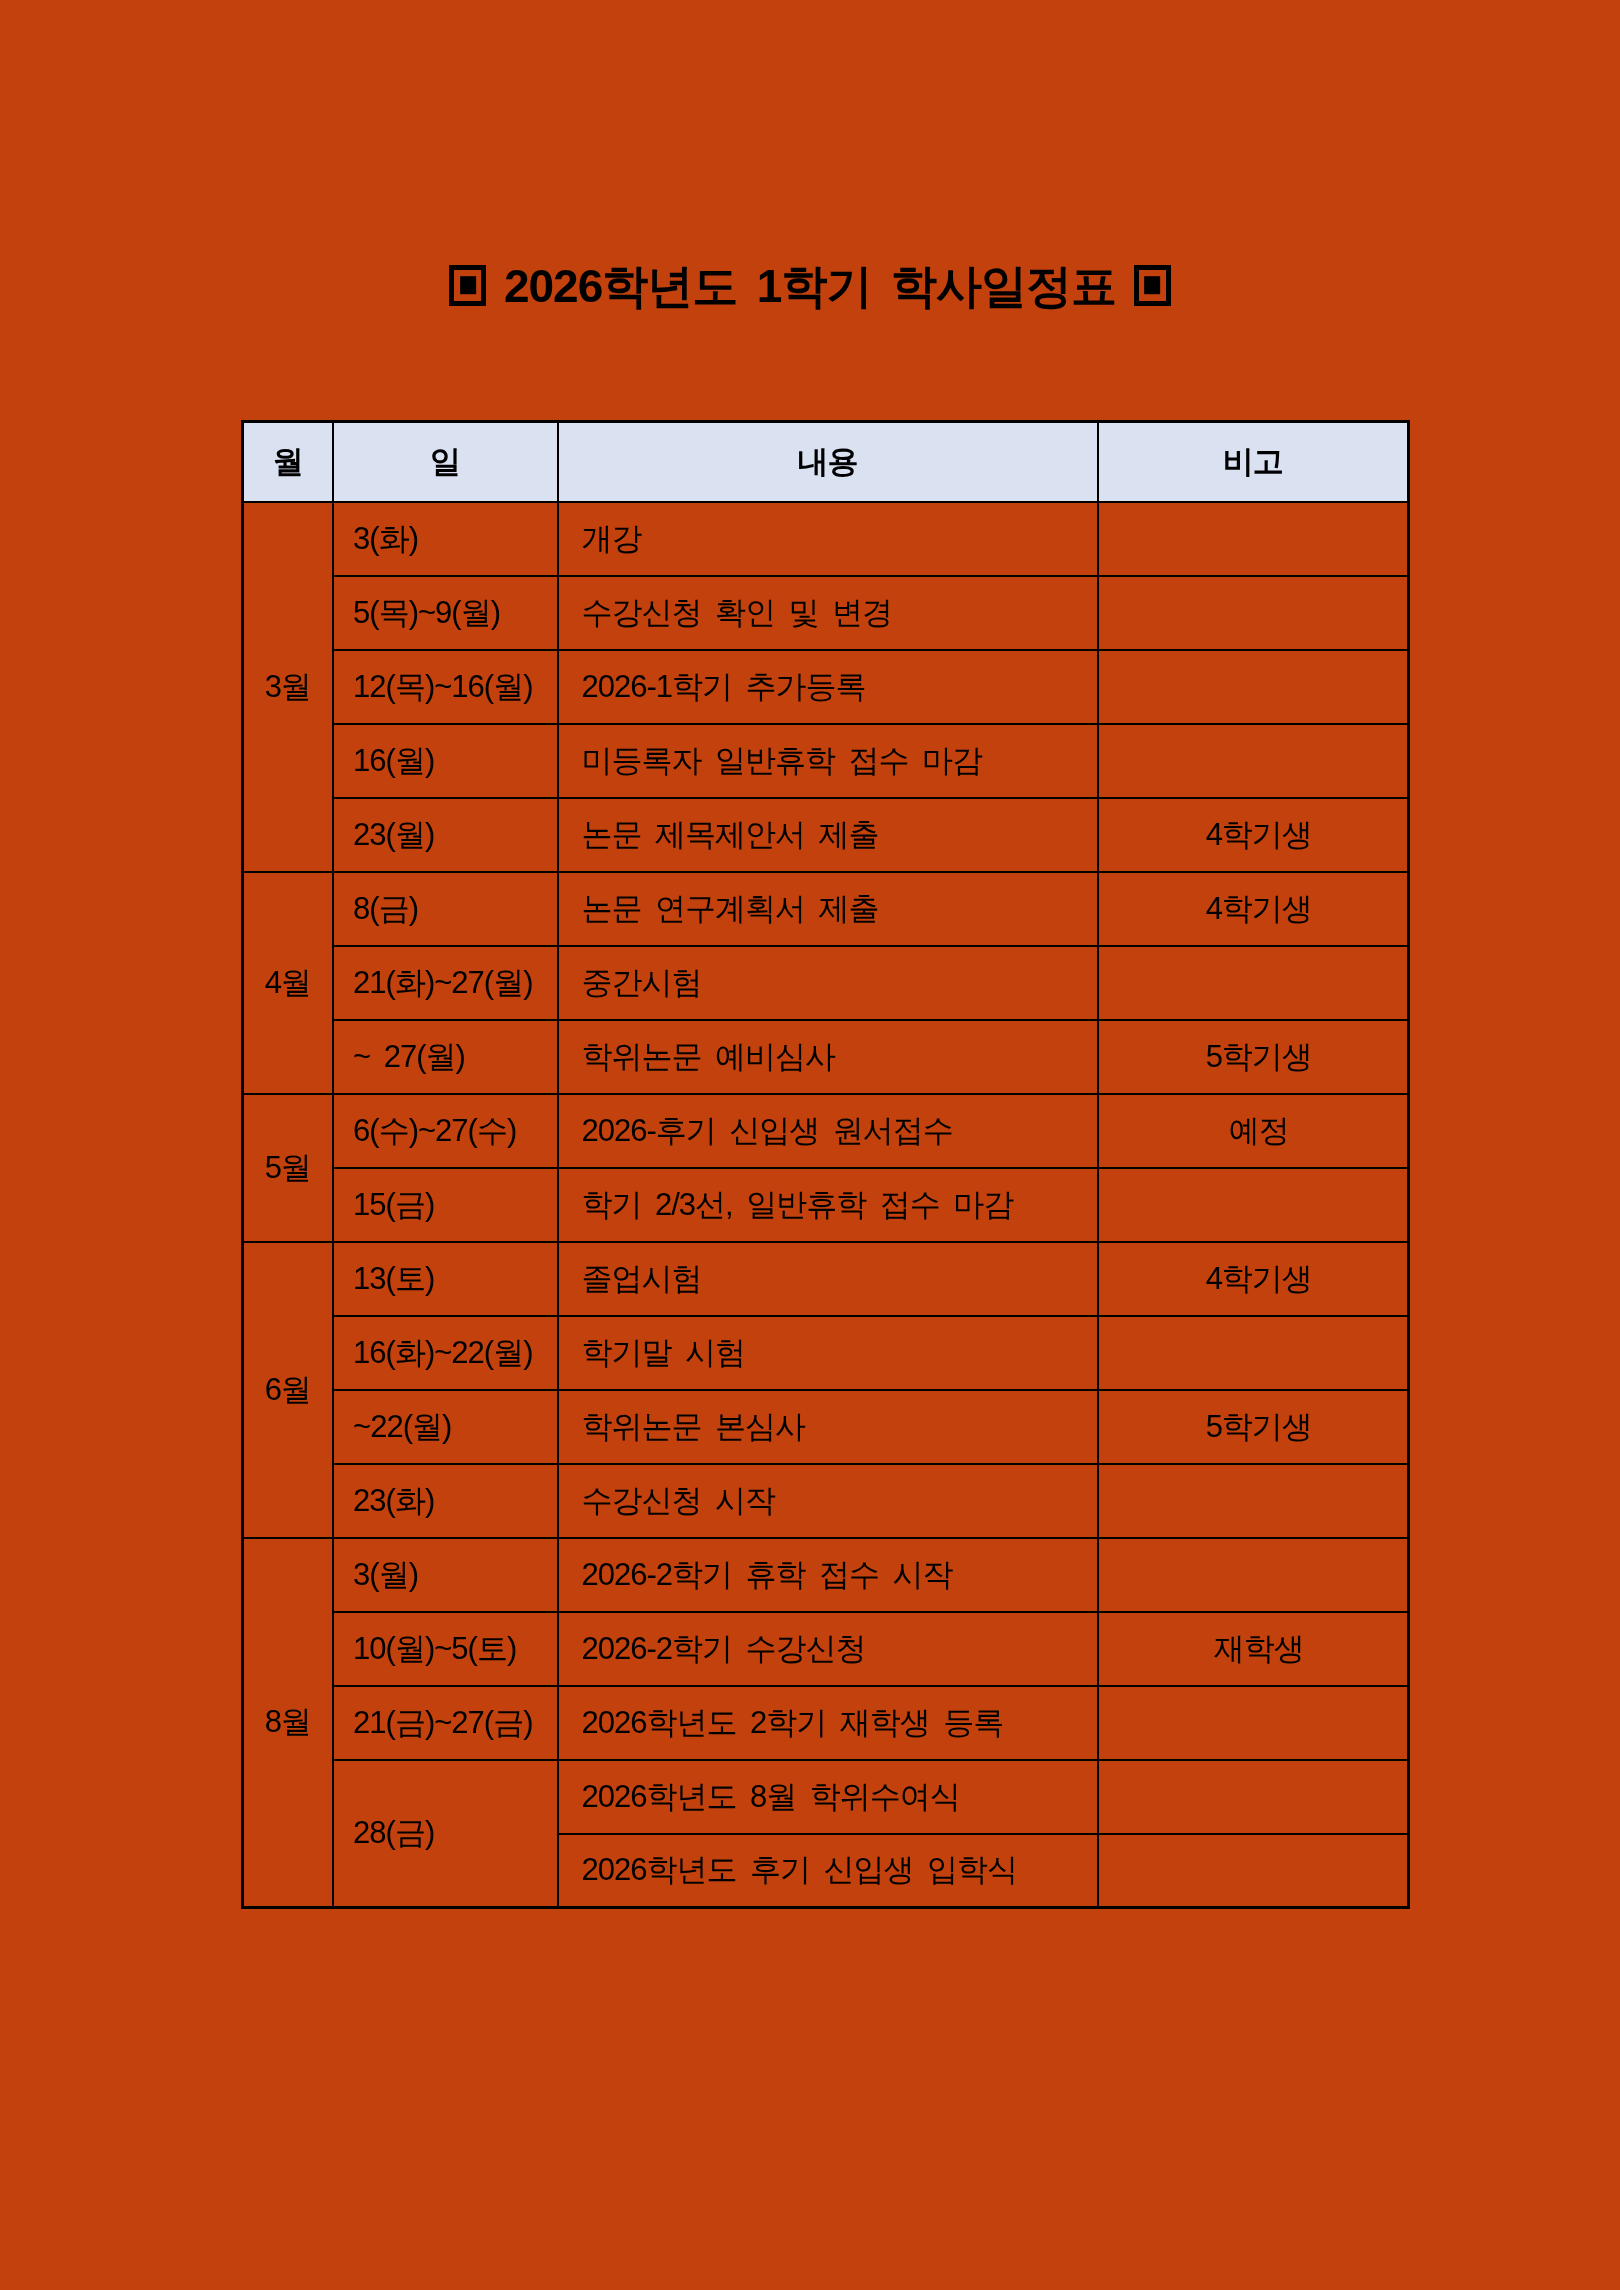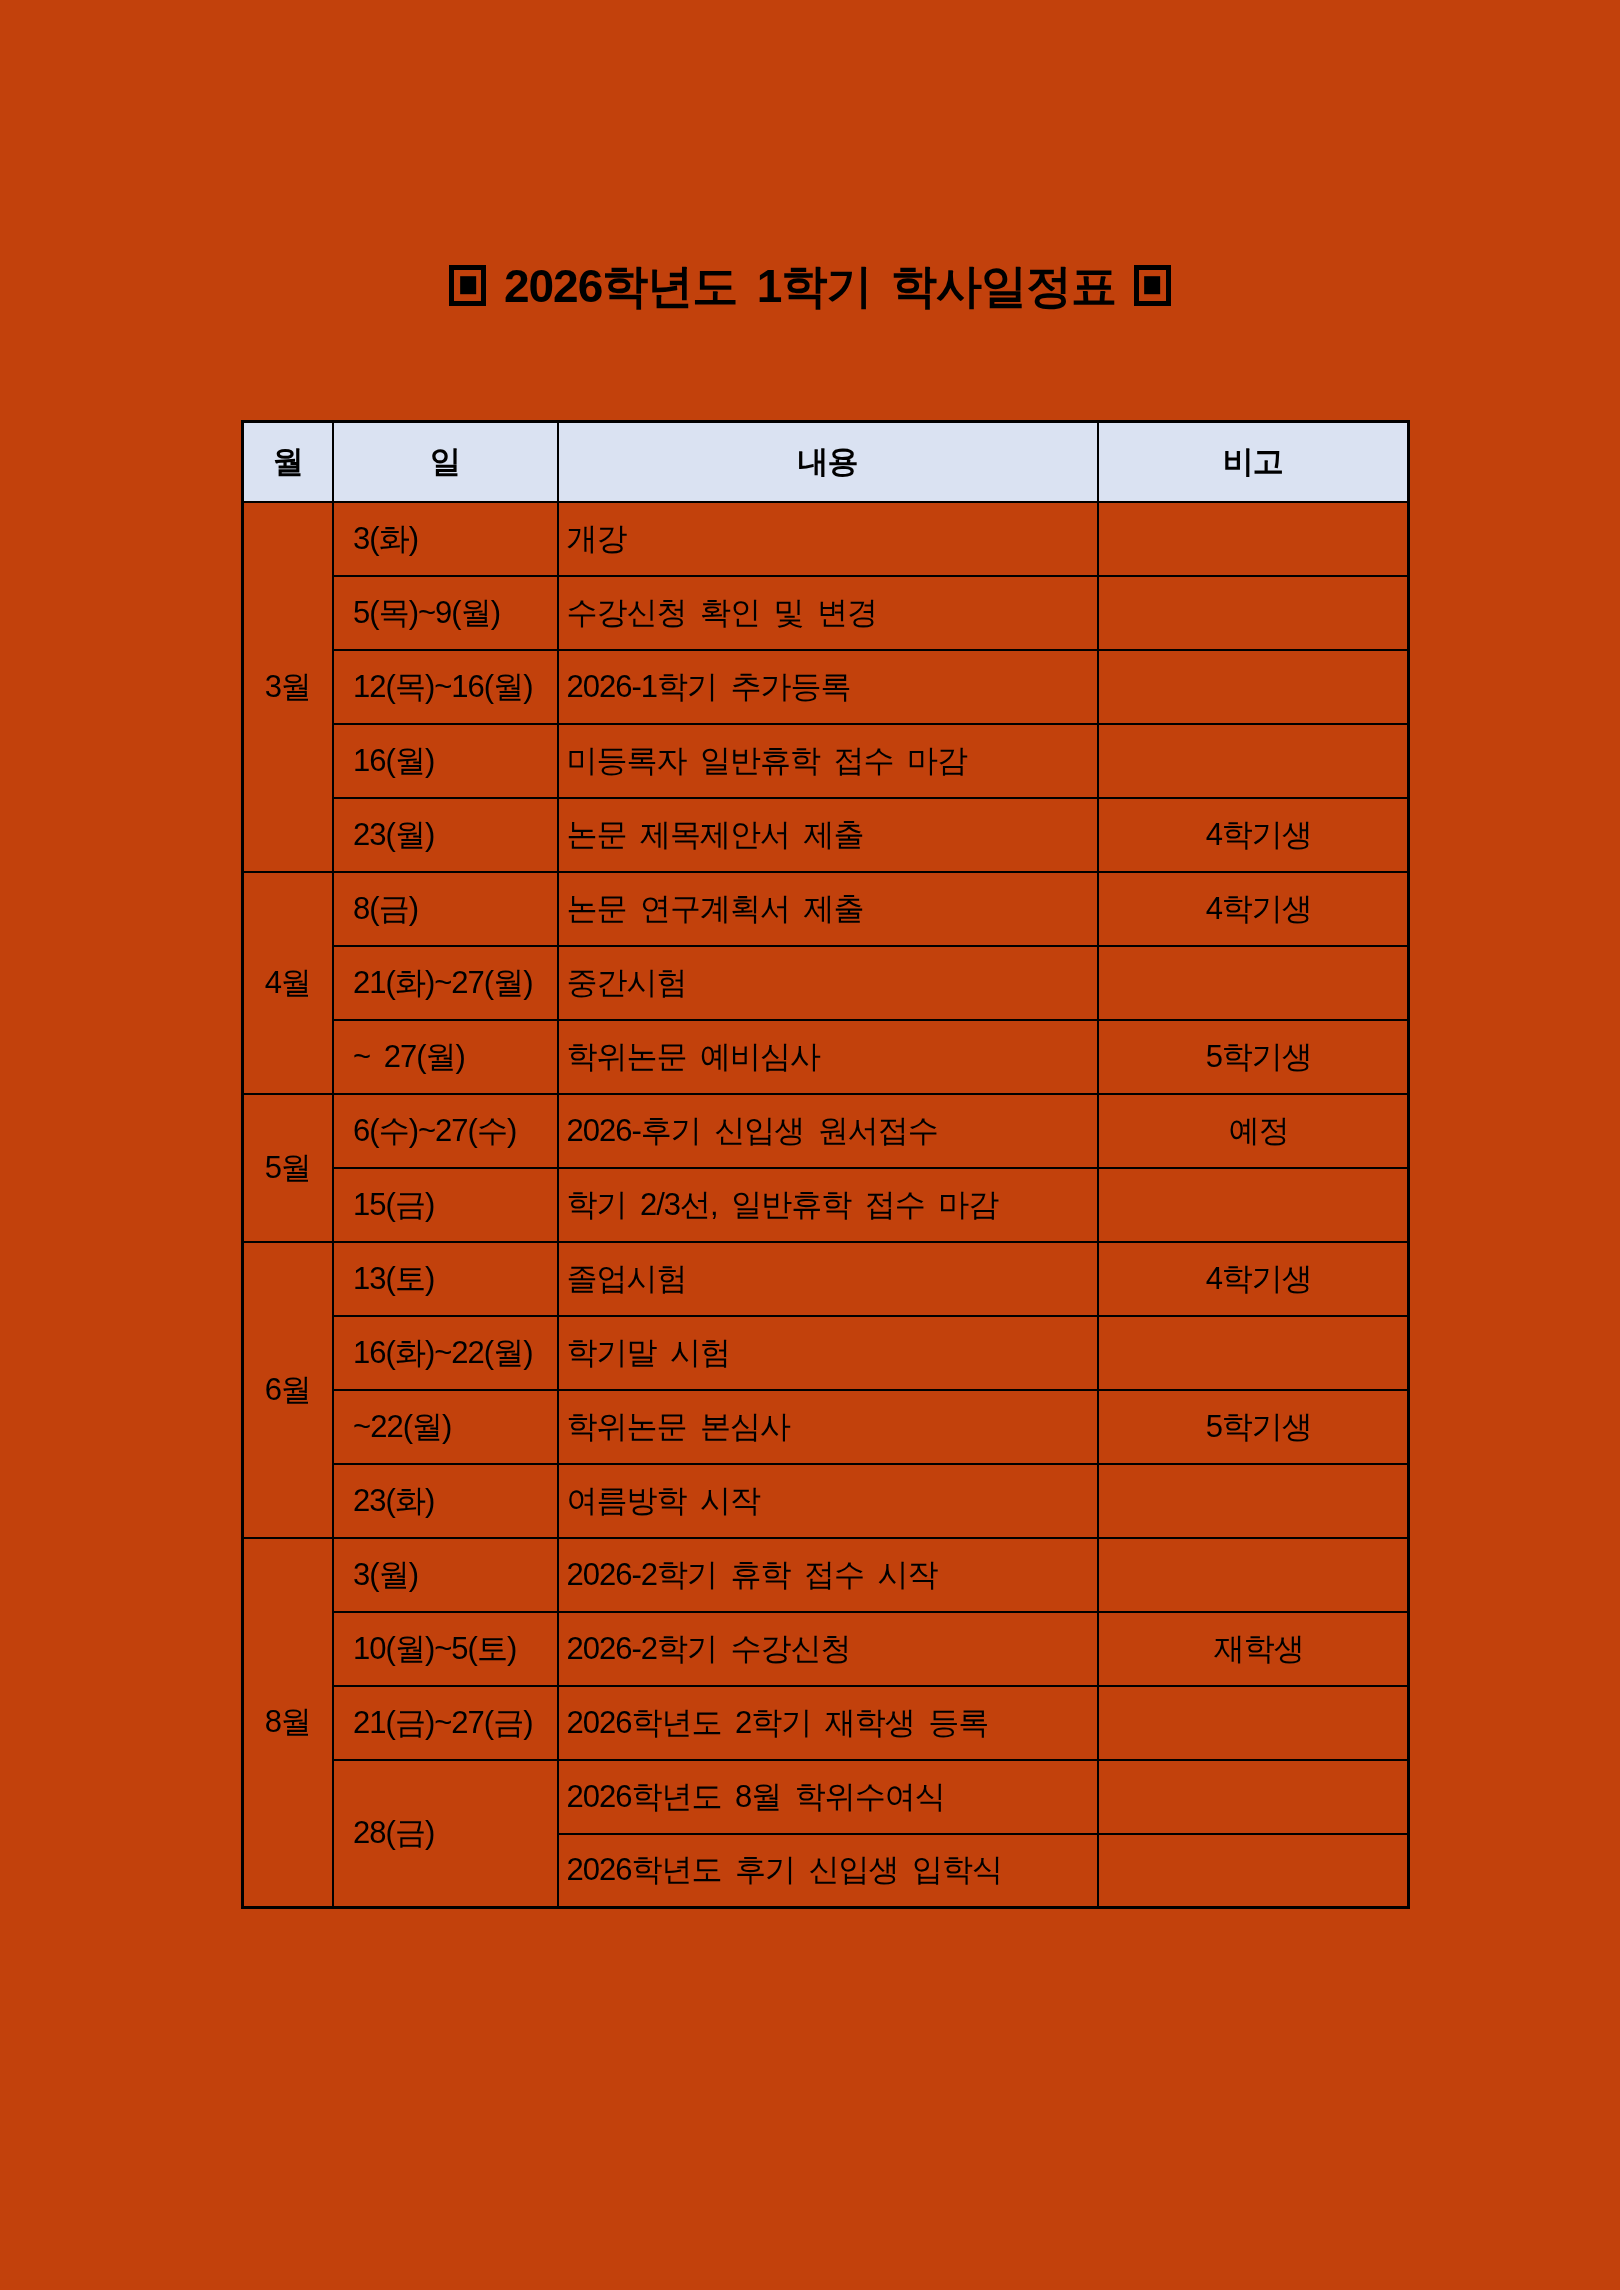--- a/index.html
+++ b/index.html
@@ -83,21 +83,21 @@
     text-align: center;
     padding: 0 3.9px;
     border-radius: 32px;
   }
   td.day-cell {
     text-align: left;
     padding-left: 19.6px;
   }
   td.content-cell {
     text-align: left;
-    padding-left: 8px;
+    padding-left: 23px;
   }
   td.note-cell {
     text-align: center;
     padding-left: 12px;
   }
 </style>
 </head>
 <body>
 
 <div class="page">
@@ -186,21 +186,21 @@
           <td class="content-cell">학기말 시험</td>
           <td class="note-cell"></td>
         </tr>
         <tr>
           <td class="day-cell">~22(월)</td>
           <td class="content-cell">학위논문 본심사</td>
           <td class="note-cell">5학기생</td>
         </tr>
         <tr>
           <td class="day-cell">23(화)</td>
-          <td class="content-cell">여름방학 시작</td>
+          <td class="content-cell">수강신청 시작</td>
           <td class="note-cell"></td>
         </tr>
         <tr>
           <td class="month-cell" rowspan="5">8월</td>
           <td class="day-cell">3(월)</td>
           <td class="content-cell">2026-2학기 휴학 접수 시작</td>
           <td class="note-cell"></td>
         </tr>
         <tr>
           <td class="day-cell">10(월)~5(토)</td>

